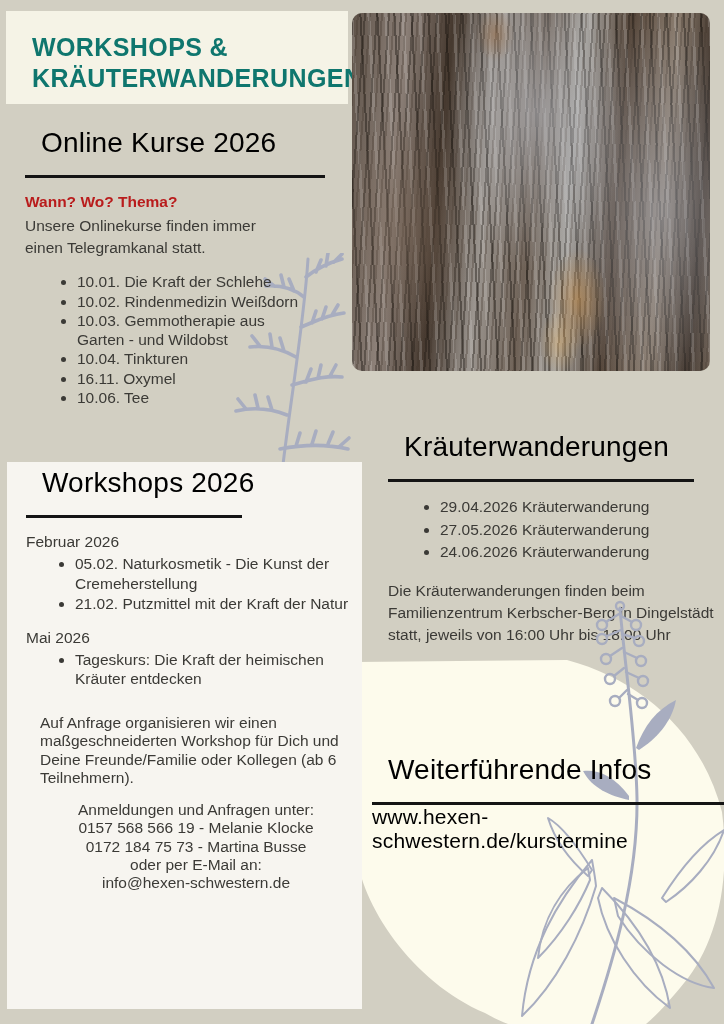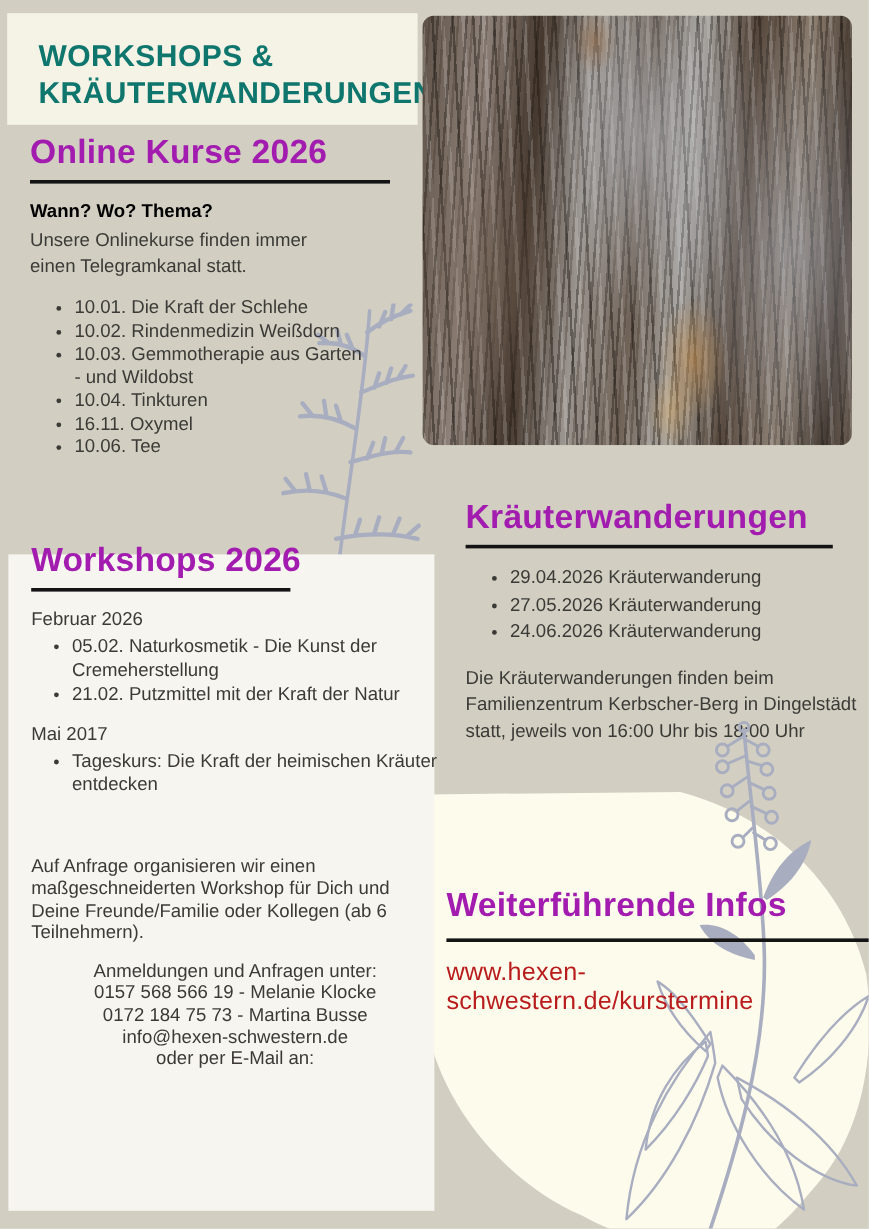--- a/index.html
+++ b/index.html
@@ -37,45 +37,45 @@
       linear-gradient(95deg,#5e5248 0%,#8d8179 14%,#46392f 26%,#9b958f 38%,#6f6257 50%,#a7a49f 60%,#55463a 72%,#8b7d6f 84%,#3f332a 94%,#6b5d50 100%);
   }
   
   .panel{
     position:absolute;left:7px;top:462px;width:355px;height:547px;
     background:#f7f5f0;z-index:2;
   }
   .blob{position:absolute;left:350px;top:652px;z-index:1;}
   
   .section-heading{
-    margin:0;font-size:28px;font-weight:700;color:#a21caf;letter-spacing:.2px;
+    margin:16px;font-size:28px;font-weight:400;color:#000000;letter-spacing:.2px;
   }
   .rule{height:3px;background:#141414;margin-top:7px;}
   .online{position:absolute;left:25px;top:111px;width:322px;z-index:3;}
   .online .rule{width:300px;}
-  .subheading{margin-top:15px;font-weight:700;color:#000000;font-size:15.5px;}
+  .subheading{margin-top:15px;font-weight:700;color:#b91c1c;font-size:15.5px;}
   .introline{font-size:15.5px;line-height:22px;}
   .intro{margin-top:4px;}
   ul.bullets{margin:14px 0 0 0;padding:0 0 0 37px;list-style:disc;}
-  ul.bullets li{font-size:15.5px;line-height:18.5px;margin:0 0 1px 0;}
+  ul.bullets li{font-size:15.5px;line-height:18.5px;margin:0 0 1px 15px;}
   .online ul.bullets{width:240px;}
   .kraeuter{position:absolute;left:388px;top:415px;width:336px;z-index:3;}
   .kraeuter .rule{width:306px;}
   .kraeuter ul.bullets li{line-height:21.5px;}
   .kraeuter .note{margin-top:17px;font-size:15.5px;line-height:22px;width:340px;}
   .workshops{position:absolute;left:26px;top:451px;width:340px;z-index:3;}
   .workshops .rule{width:216px;}
   .month{margin-top:14px;font-size:15.5px;line-height:20px;}
   .workshops ul.bullets{margin-top:2px;padding-left:34px;width:306px;}
   .workshops ul.bullets li{line-height:19.5px;}
-  .request{position:absolute;left:26px;top:714px;width:340px;font-size:15.5px;line-height:18.3px;z-index:3;}
+  .request{position:absolute;left:40px;top:714px;width:340px;font-size:15.5px;line-height:18.3px;z-index:3;}
   .contact{position:absolute;left:26px;top:801px;width:340px;font-size:15.5px;line-height:18.3px;z-index:3;text-align:center;}
   .further{position:absolute;left:372px;top:738px;width:352px;z-index:4;}
   .further .rule{width:352px;margin-top:12px;}
-  .url{margin-top:14px;font-size:21px;color:#b91c1c;letter-spacing:.2px;}
+  .url{font-size:21px;color:#000000;letter-spacing:.2px;}
   
   .fern{position:absolute;left:158px;top:253px;z-index:2;}
   .fern path{stroke:#a8adc0;fill:none;stroke-linecap:round;stroke-linejoin:round;}
   .fern .stem{stroke-width:3;}
   .fern .br{stroke-width:3.6;}
   .plant{position:absolute;left:352px;top:598px;z-index:3;}
   .plant path,.plant circle{stroke:#a8adc0;fill:none;stroke-linecap:round;stroke-linejoin:round;}
   .plant .stem{stroke-width:3;}
   .plant .pod{stroke-width:2.4;}
   .plant .leaf-solid{fill:#a8adc0;stroke:none;}
@@ -145,34 +145,34 @@
   <div class="panel"></div>
 
   <div class="workshops">
     <h2 class="section-heading">Workshops 2026</h2>
     <div class="rule"></div>
     <div class="month">Februar 2026</div>
     <ul class="bullets">
       <li>05.02. Naturkosmetik - Die Kunst der Cremeherstellung</li>
       <li>21.02. Putzmittel mit der Kraft der Natur</li>
     </ul>
-    <div class="month">Mai 2017</div>
+    <div class="month">Mai 2026</div>
     <ul class="bullets">
       <li>Tageskurs: Die Kraft der heimischen Kräuter entdecken</li>
     </ul>
   </div>
 
   <div class="request">Auf Anfrage organisieren wir einen maßgeschneiderten Workshop für Dich und Deine Freunde/Familie oder Kollegen (ab 6 Teilnehmern).</div>
 
   <div class="contact">
     <div>Anmeldungen und Anfragen unter:</div>
     <div>0157 568 566 19 - Melanie Klocke</div>
     <div>0172 184 75 73 - Martina Busse</div>
+    <div>oder per E-Mail an:</div>
     <div>info@hexen-schwestern.de</div>
-    <div>oder per E-Mail an:</div>
   </div>
 
   <svg class="plant" width="372" height="426" viewBox="0 0 372 426">
     <path class="stem" d="M268,10 C272,60 284,140 285,200 C286,280 262,360 240,426"></path>
     <circle class="pod" cx="268" cy="8" r="4"></circle>
     <path class="pod" d="M267,16 l-13,8"></path>
       <circle class="pod" cx="250" cy="27" r="5"></circle>
     <path class="pod" d="M269,18 l11,6"></path>
       <circle class="pod" cx="284" cy="27" r="5"></circle>
     <path class="pod" d="M269,32 l-14,6"></path>

